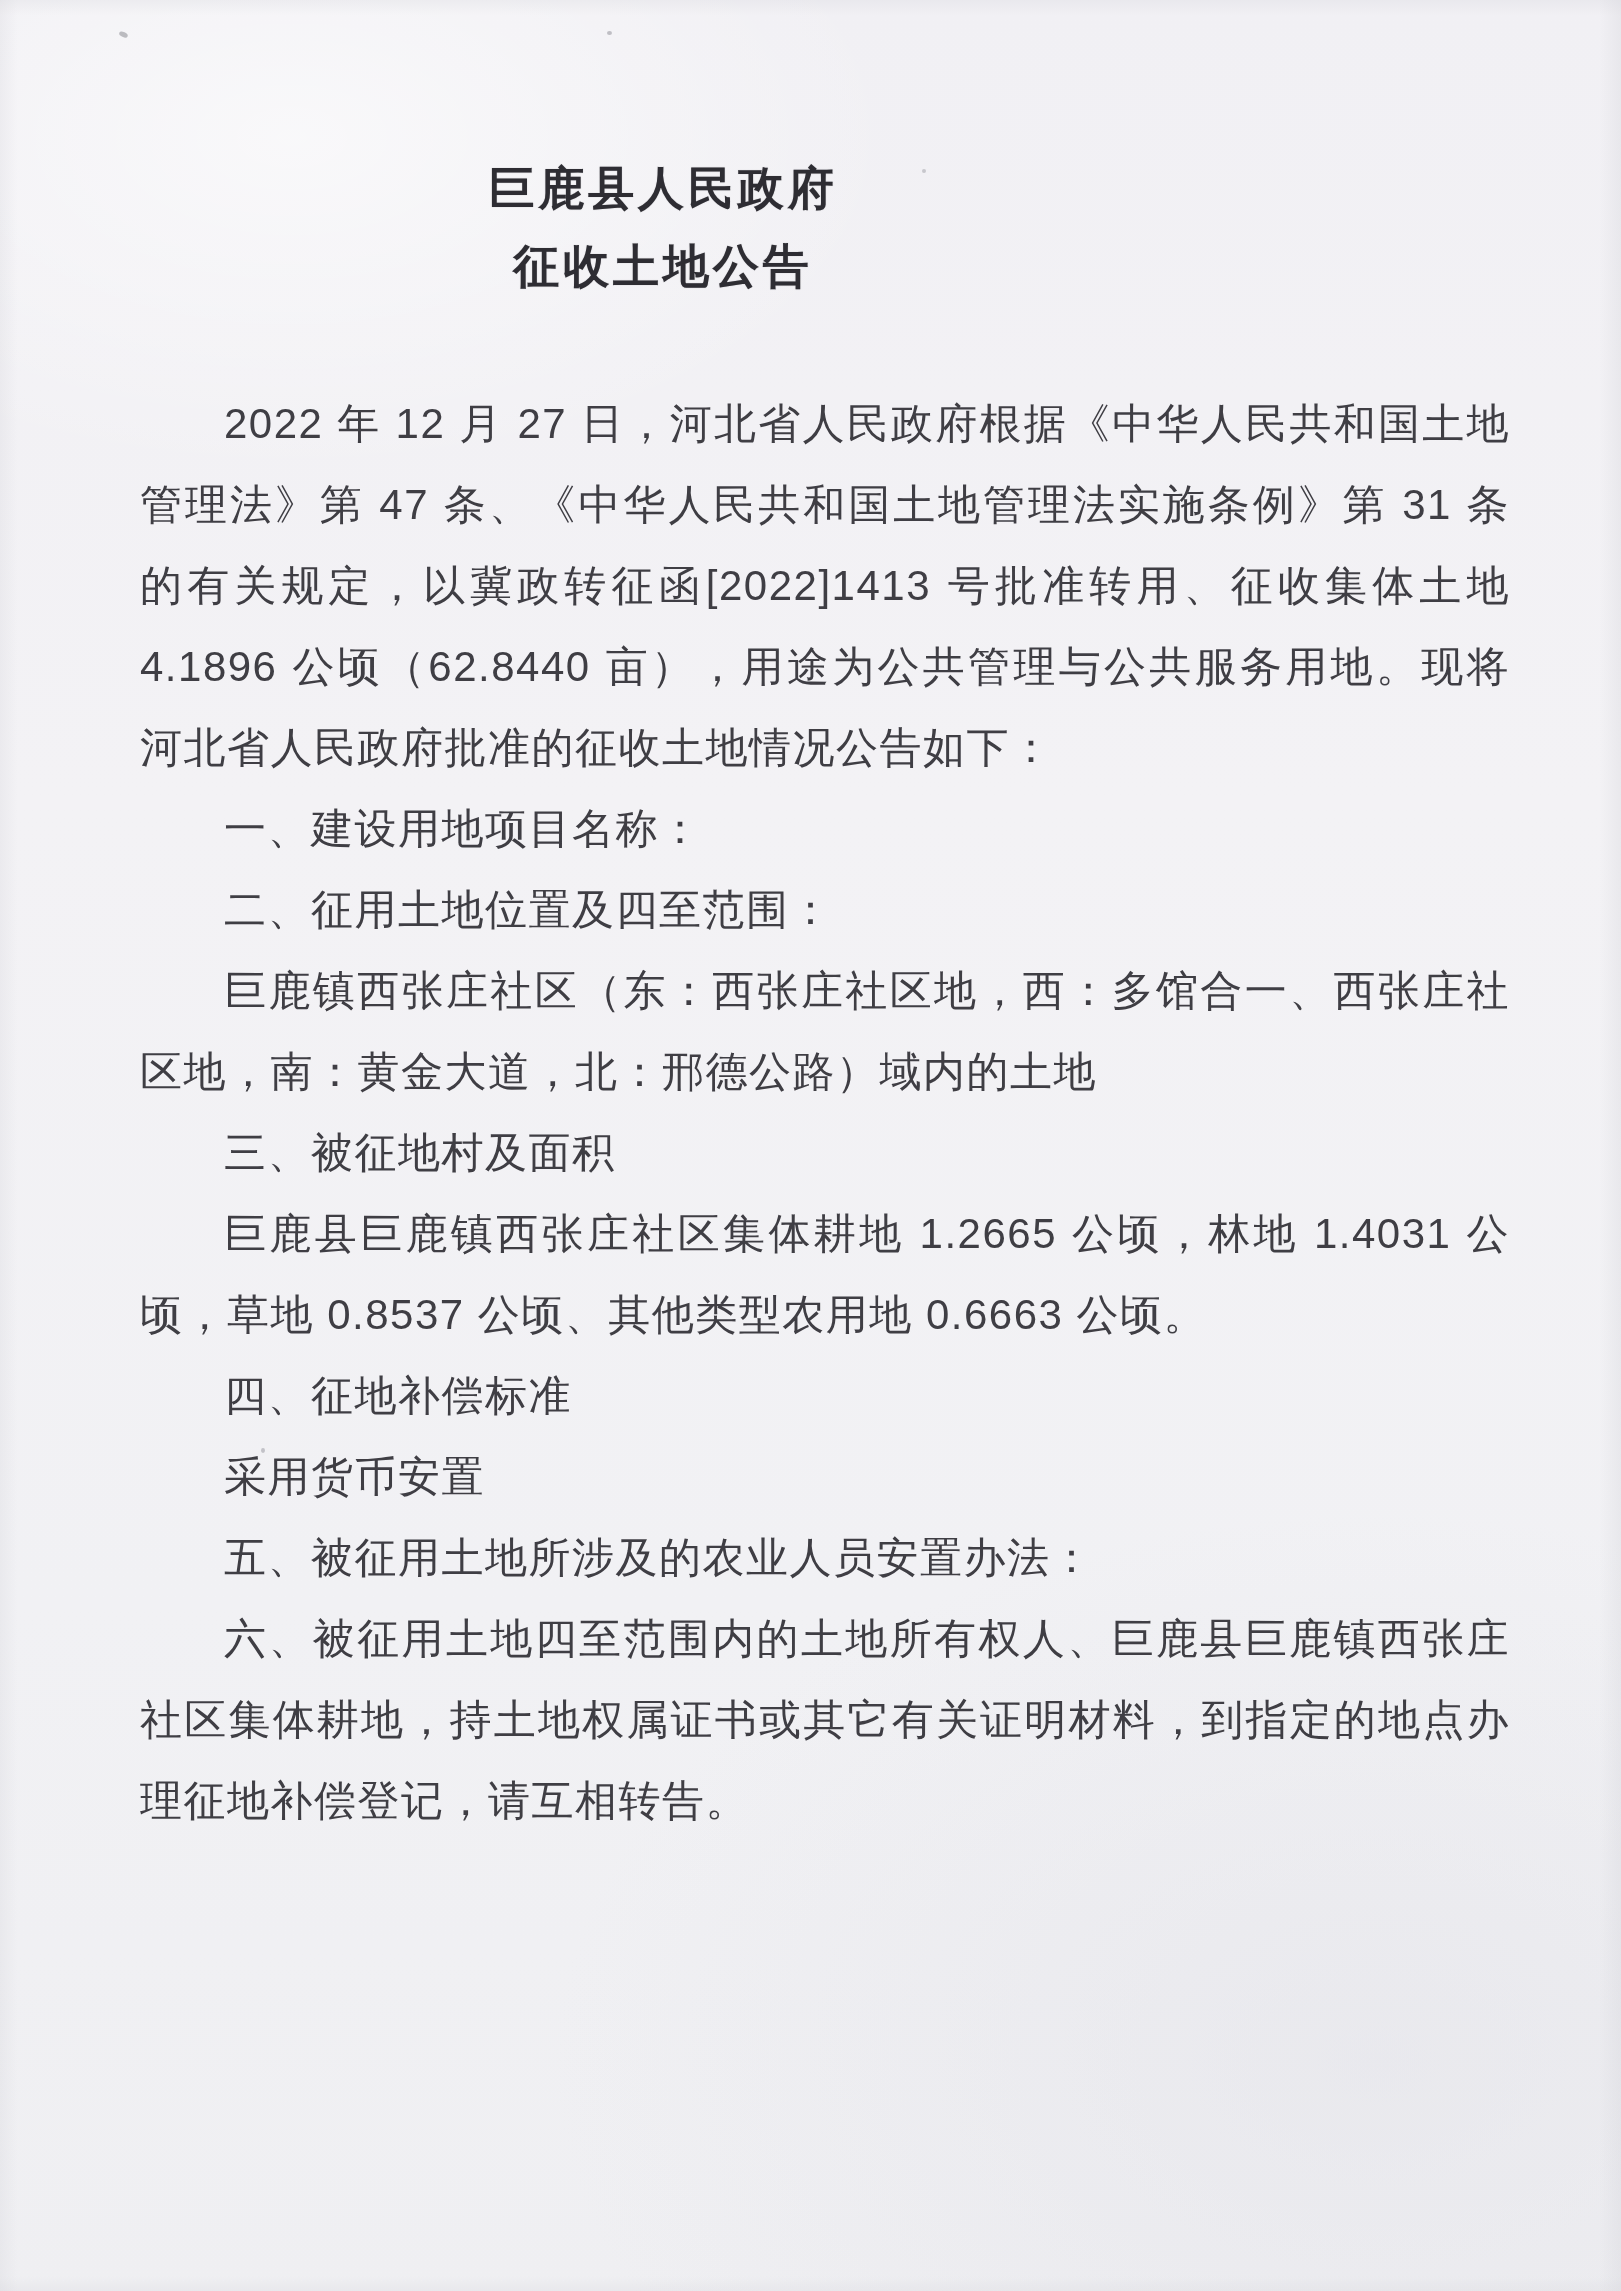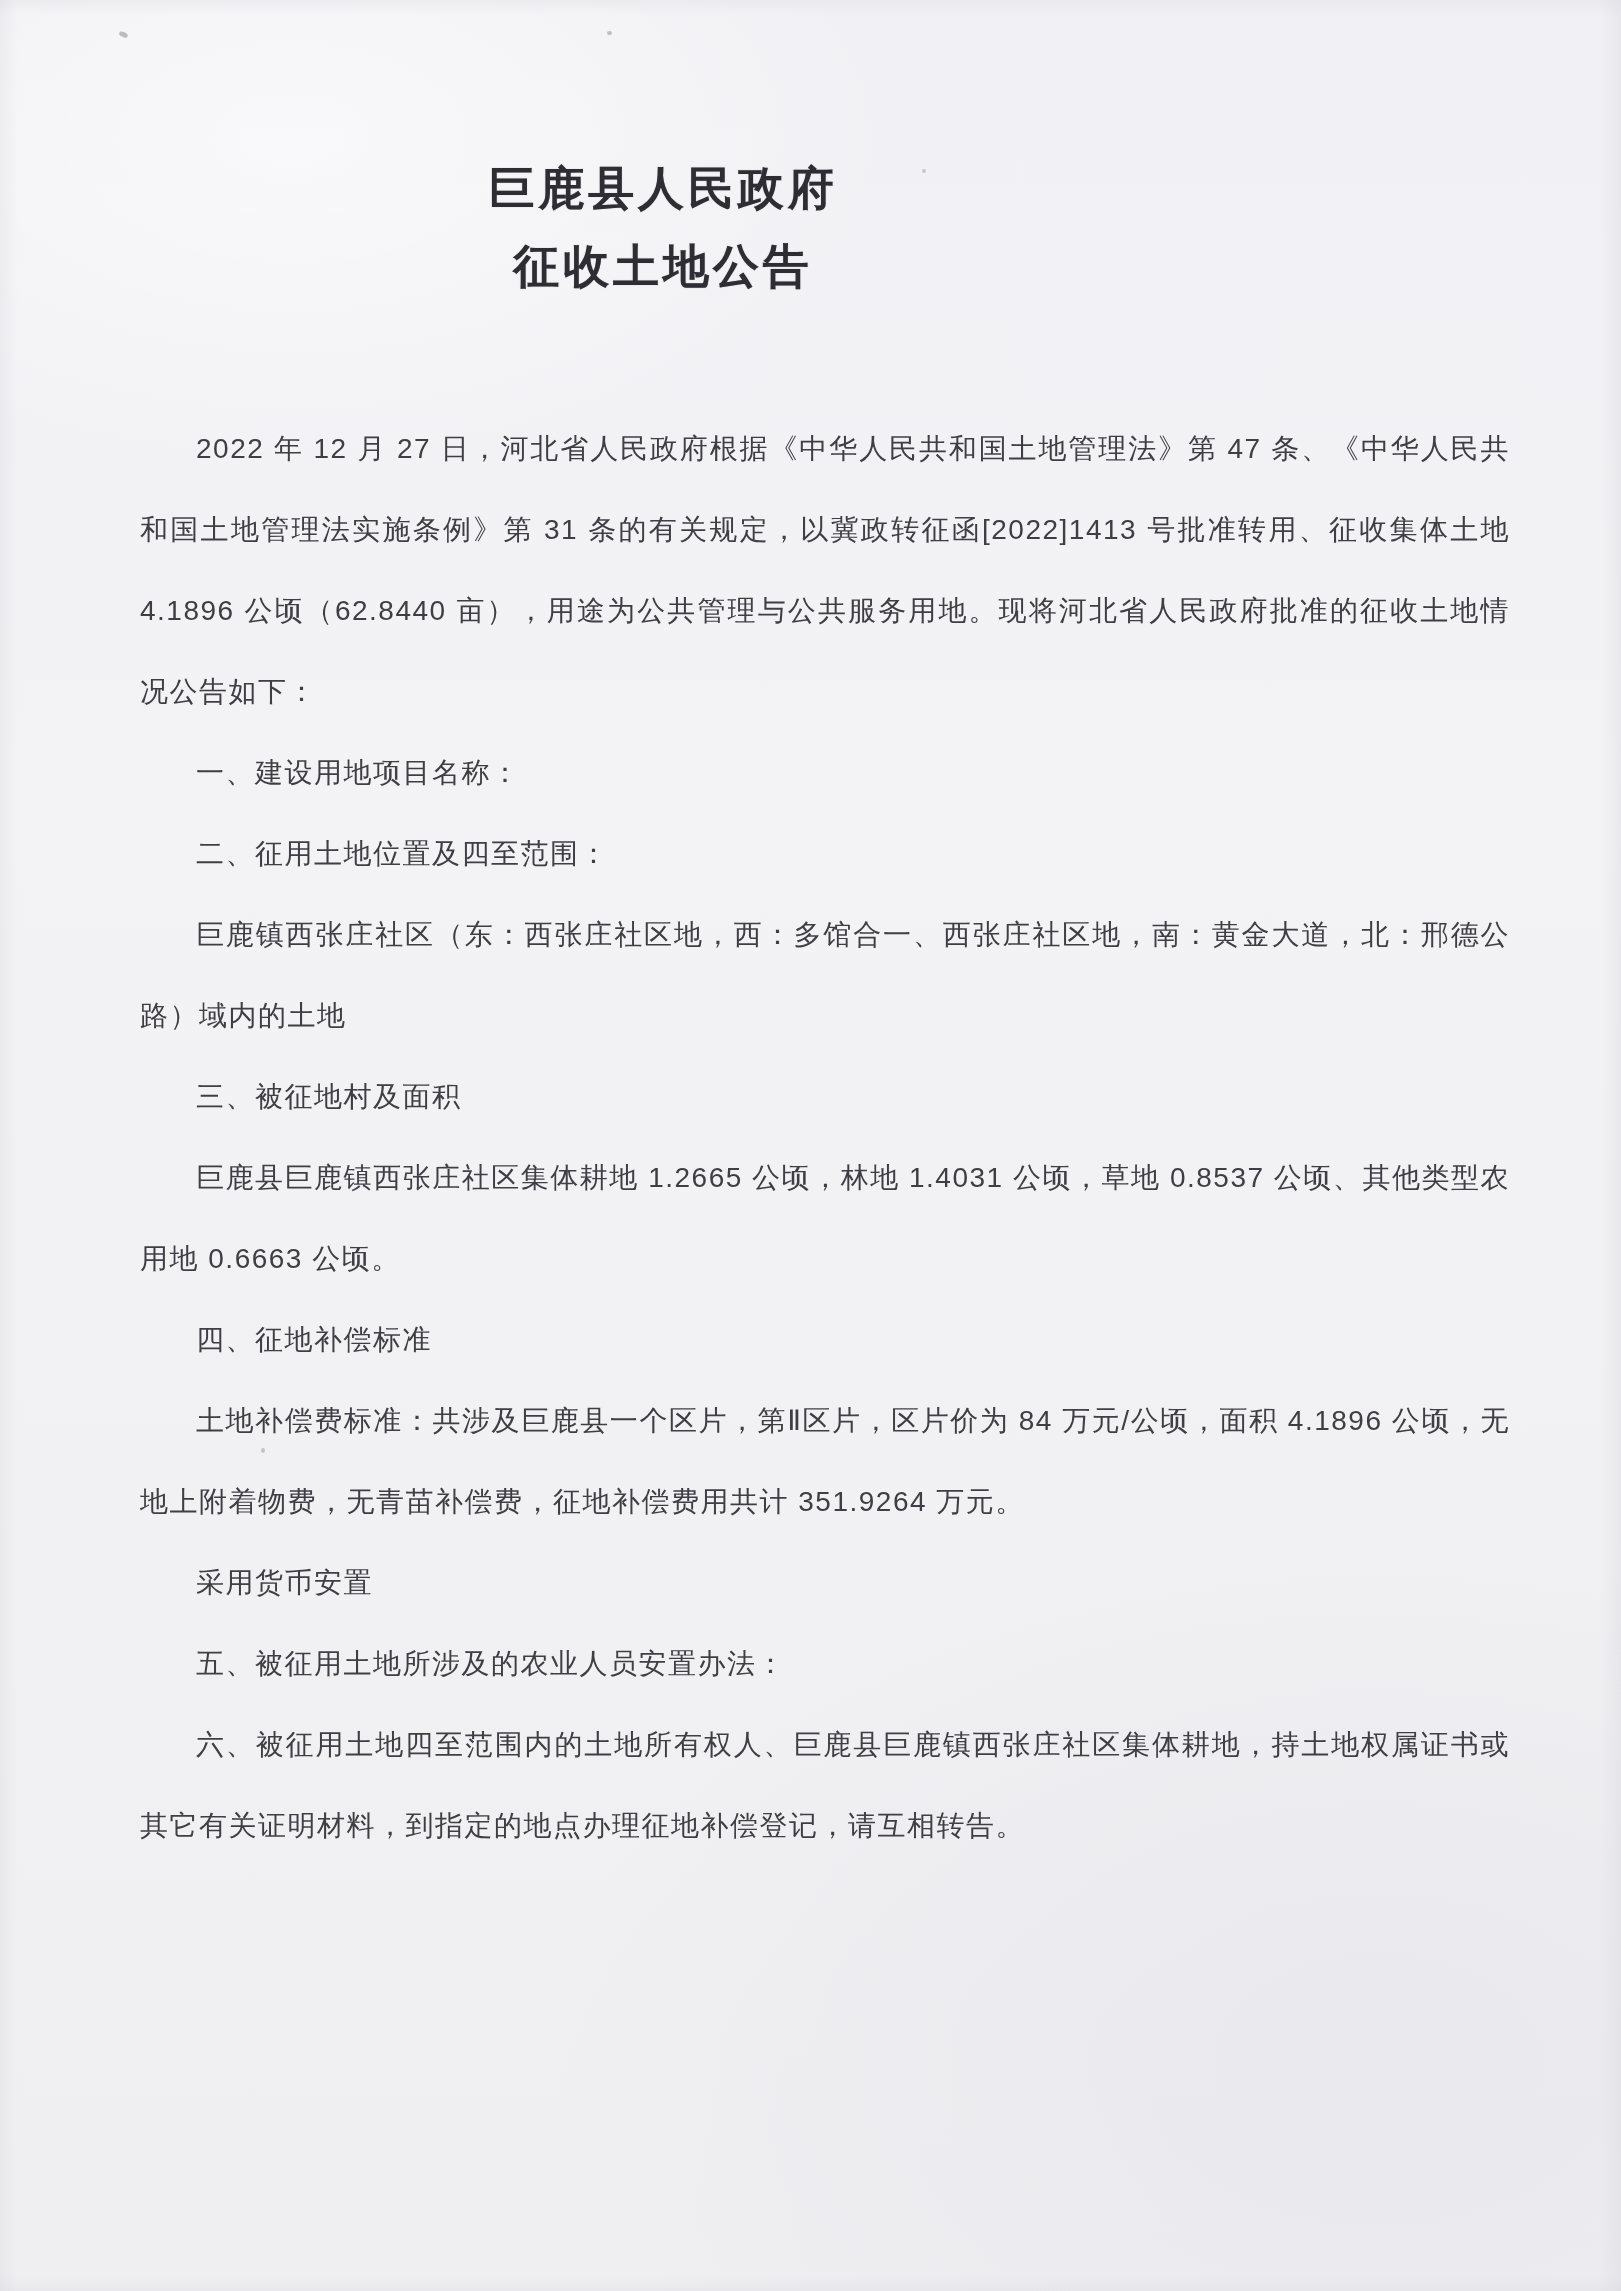--- a/index.html
+++ b/index.html
@@ -41,23 +41,23 @@
     font-size: 46px;
     font-weight: bold;
     line-height: 78px;
     letter-spacing: 3.9px;
     color: #2e2d33;
     text-shadow: 0 0 1px rgba(46,45,51,0.35);
   }
   .doc-body {
     position: absolute;
     left: 140px;
-    top: 408px;
+    top: 383px;
     width: 1370px;
-    font-size: 28px;
+    font-size: 42px;
     line-height: 81px;
     letter-spacing: 1.5px;
     text-align: justify;
     color: #3f3e44;
   }
   .para {
     margin: 0;
     text-indent: 2em;
   }
   .speck {
@@ -82,21 +82,20 @@
   </div>
 
   <div class="doc-body">
     <p class="para">2022 年 12 月 27 日，河北省人民政府根据《中华人民共和国土地管理法》第 47 条、《中华人民共和国土地管理法实施条例》第 31 条的有关规定，以冀政转征函[2022]1413 号批准转用、征收集体土地 4.1896 公顷（62.8440 亩），用途为公共管理与公共服务用地。现将河北省人民政府批准的征收土地情况公告如下：</p>
     <p class="para">一、建设用地项目名称：</p>
     <p class="para">二、征用土地位置及四至范围：</p>
     <p class="para">巨鹿镇西张庄社区（东：西张庄社区地，西：多馆合一、西张庄社区地，南：黄金大道，北：邢德公路）域内的土地</p>
     <p class="para">三、被征地村及面积</p>
     <p class="para">巨鹿县巨鹿镇西张庄社区集体耕地 1.2665 公顷，林地 1.4031 公顷，草地 0.8537 公顷、其他类型农用地 0.6663 公顷。</p>
     <p class="para">四、征地补偿标准</p>
-    <p class="para">土地补偿费标准：共涉及巨鹿县一个区片，第Ⅱ区片，区片价为 84 万元/公顷，面积 4.1896 公顷，无地上附着物费，无青苗补偿费，征地补偿费用共计 351.9264 万元。</p>
     <p class="para">采用货币安置</p>
     <p class="para">五、被征用土地所涉及的农业人员安置办法：</p>
     <p class="para">六、被征用土地四至范围内的土地所有权人、巨鹿县巨鹿镇西张庄社区集体耕地，持土地权属证书或其它有关证明材料，到指定的地点办理征地补偿登记，请互相转告。</p>
   </div>
 
   <div class="speck s1"></div>
   <div class="speck s2"></div>
   <div class="speck s3"></div>
   <div class="speck s4"></div>
 

